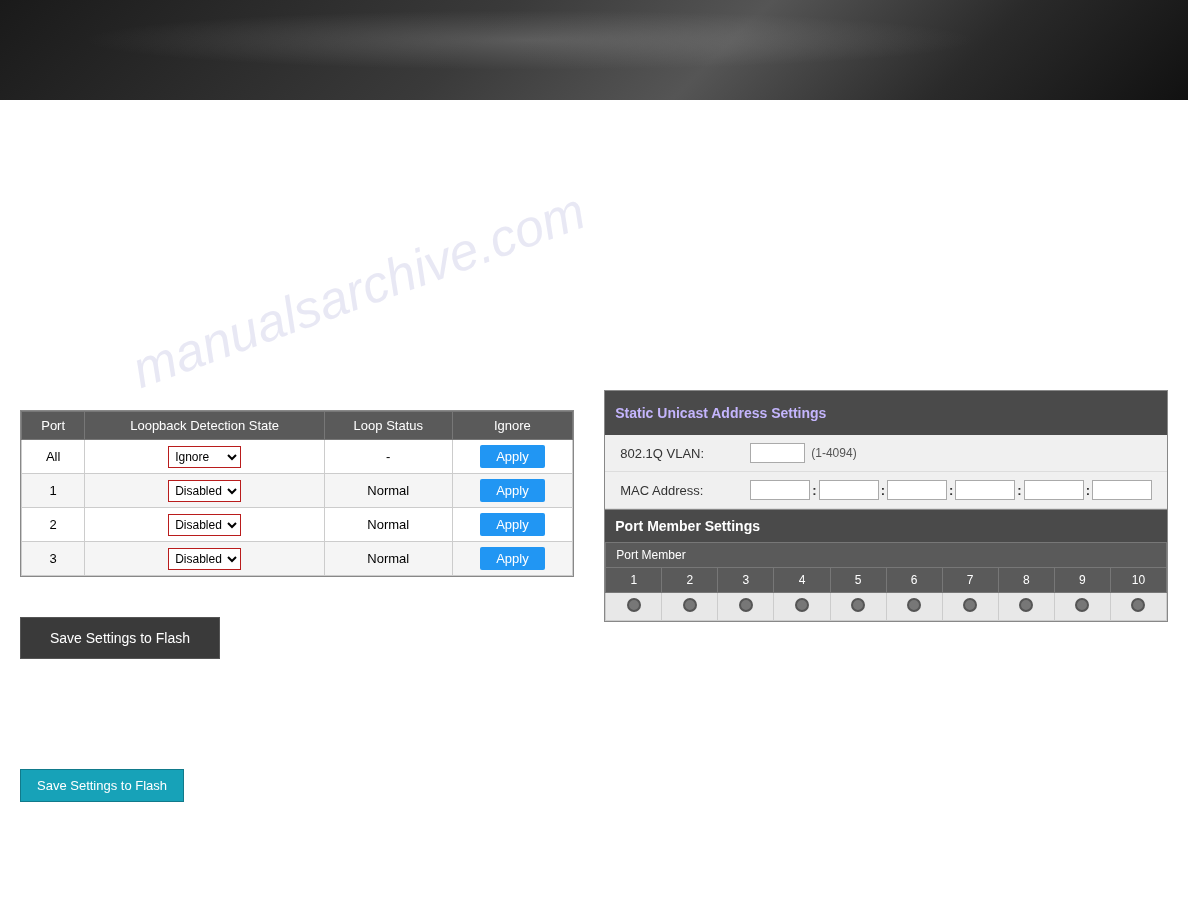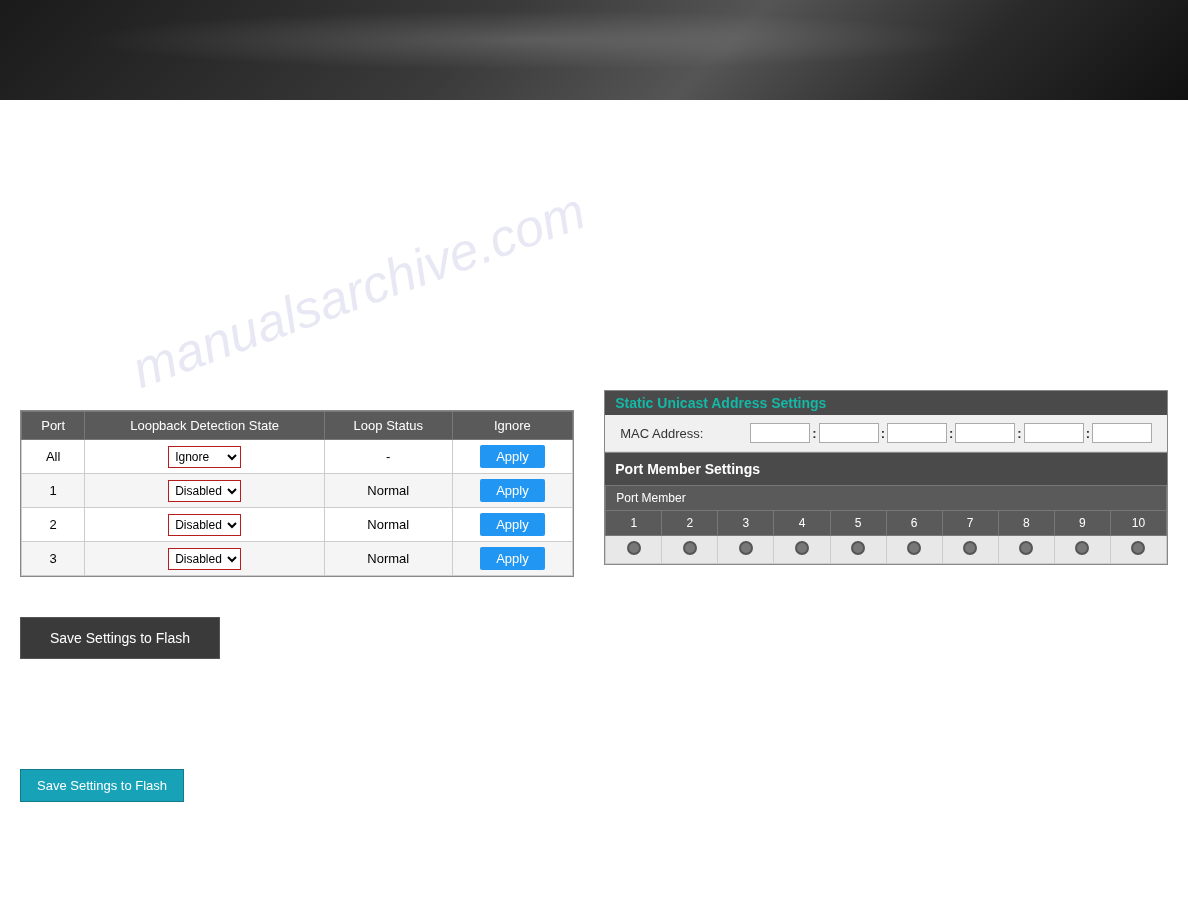--- a/index.html
+++ b/index.html
@@ -135,22 +135,22 @@
       cursor: pointer;
     }
 
     
     .static-unicast-container {
       margin-top: 280px;
       border: 1px solid #888;
     }
     .static-unicast-container .section-header {
       background: #4a4a4a;
-      color: #14b8a6;
-      padding: 4px 10px;
+      color: #c4b5fd;
+      padding: 14px 10px;
       font-size: 14px;
       font-weight: bold;
     }
     .static-unicast-container .field-row {
       display: flex;
       align-items: center;
       padding: 8px 15px;
       background: #f0f0f0;
       border-bottom: 1px solid #ddd;
     }
@@ -283,20 +283,25 @@
     <div style="margin-top: 100px;">
       <button class="save-settings-blue">Save Settings to Flash</button>
     </div>
 
   </div>
 
   <div class="right-panel">
 
     <div class="static-unicast-container">
       <div class="section-header">Static Unicast Address Settings</div>
+      <div class="field-row">
+        <label>802.1Q VLAN:</label>
+        <input type="text" style="width: 55px;">
+        <span class="hint">(1-4094)</span>
+      </div>
       <div class="field-row">
         <label>MAC Address:</label>
         <div class="mac-field">
           <input type="text" maxlength="2" style="">
           <span>:</span>
           <input type="text" maxlength="2" style="">
           <span>:</span>
           <input type="text" maxlength="2" style="">
           <span>:</span>
           <input type="text" maxlength="2" style="">

